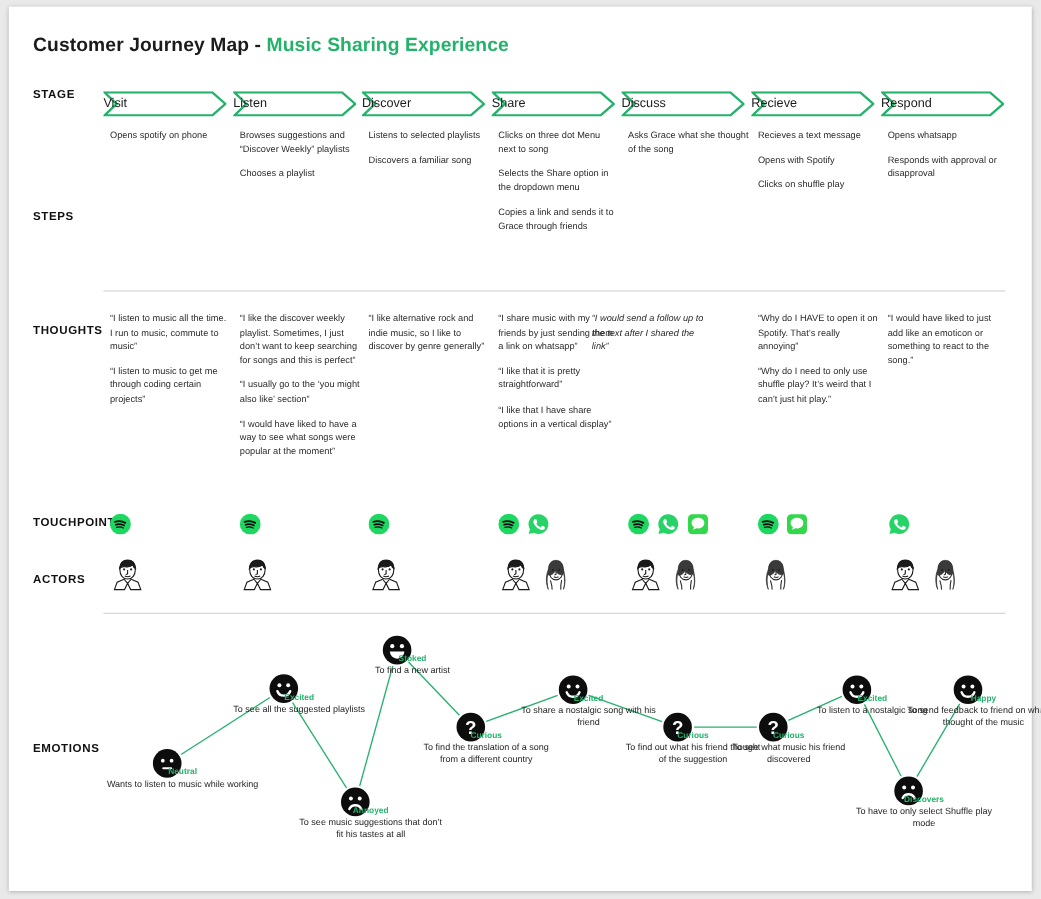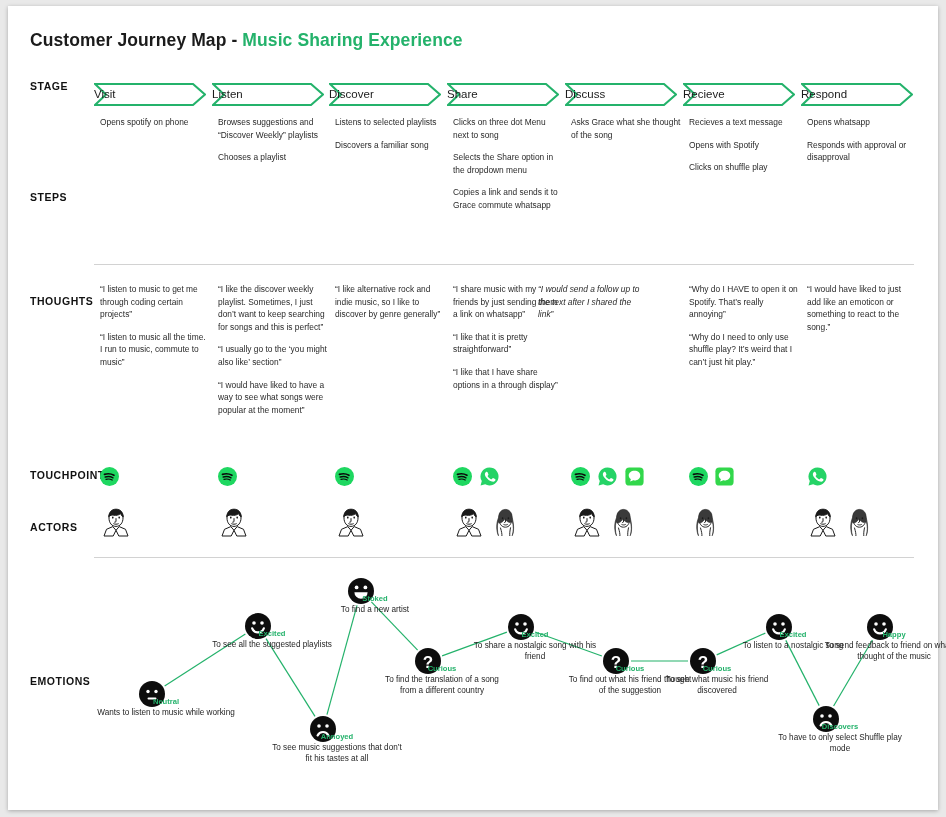--- a/index.html
+++ b/index.html
@@ -107,52 +107,52 @@
           <p>Browses suggestions and “Discover Weekly” playlists</p>
           <p>Chooses a playlist</p>
         </div>
         <div class="coltext" style="left: 327px; top: 110px; width: 110px;">
           <p>Listens to selected playlists</p>
           <p>Discovers a familiar song</p>
         </div>
         <div class="coltext" style="left: 445px; top: 110px; width: 110px;">
           <p>Clicks on three dot Menu next to song</p>
           <p>Selects the Share option in the dropdown menu</p>
-          <p>Copies a link and sends it to Grace commute whatsapp</p>
+          <p>Copies a link and sends it to Grace through friends</p>
         </div>
         <div class="coltext" style="left: 563px; top: 110px; width: 110px;">
           <p>Asks Grace what she thought of the song</p>
         </div>
         <div class="coltext" style="left: 681px; top: 110px; width: 110px;">
           <p>Recieves a text message</p>
           <p>Opens with Spotify</p>
           <p>Clicks on shuffle play</p>
         </div>
         <div class="coltext" style="left: 799px; top: 110px; width: 110px;">
           <p>Opens whatsapp</p>
           <p>Responds with approval or disapproval</p>
         </div>
       </div>
     <div id="thoughts-container">
         <div class="coltext" style="left: 92px; top: 277px; width: 110px;">
+          <p>“I  listen to music all the time. I run to music, commute to music”</p>
           <p>“I  listen to music to get me through coding certain projects”</p>
-          <p>“I  listen to music all the time. I run to music, commute to music”</p>
         </div>
         <div class="coltext" style="left: 210px; top: 277px; width: 110px;">
           <p>“I like the discover weekly playlist. Sometimes, I just don’t want to keep searching for songs and this is perfect”</p>
           <p>“I usually go to the ‘you might also like’ section”</p>
           <p>“I would have liked to have a way to see what songs were popular at the moment”</p>
         </div>
         <div class="coltext" style="left: 327px; top: 277px; width: 110px;">
           <p>“I like alternative rock and indie music, so I like to discover by genre generally”</p>
         </div>
         <div class="coltext" style="left: 445px; top: 277px; width: 110px;">
           <p>“I share music with my friends by just sending them a link on whatsapp”</p>
           <p>“I like that it is pretty straightforward”</p>
-          <p>“I like that I have share options in a through display”</p>
+          <p>“I like that I have share options in a vertical display”</p>
         </div>
         <div class="coltext" style="left: 530px; top: 277px; width: 110px; font-style: italic;">
           <p>“I would send a follow up to the text after I shared the link”</p>
         </div>
         <div class="coltext" style="left: 681px; top: 277px; width: 110px;">
           <p>“Why do I HAVE to open it on Spotify. That’s really annoying”</p>
           <p>“Why do I need to only use shuffle play? It’s weird that I can’t just hit play.”</p>
         </div>
         <div class="coltext" style="left: 799px; top: 277px; width: 110px;">
           <p>“I would have liked to just add like an emoticon or something to react to the song.”</p>

